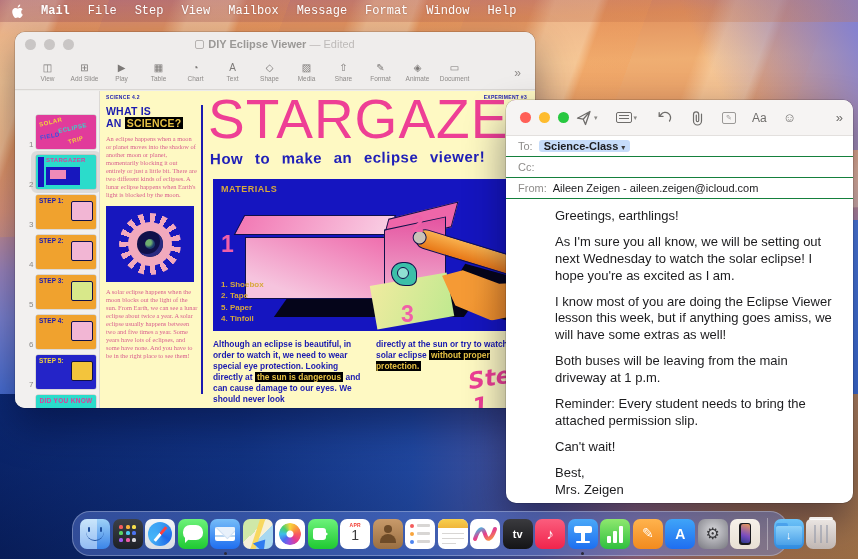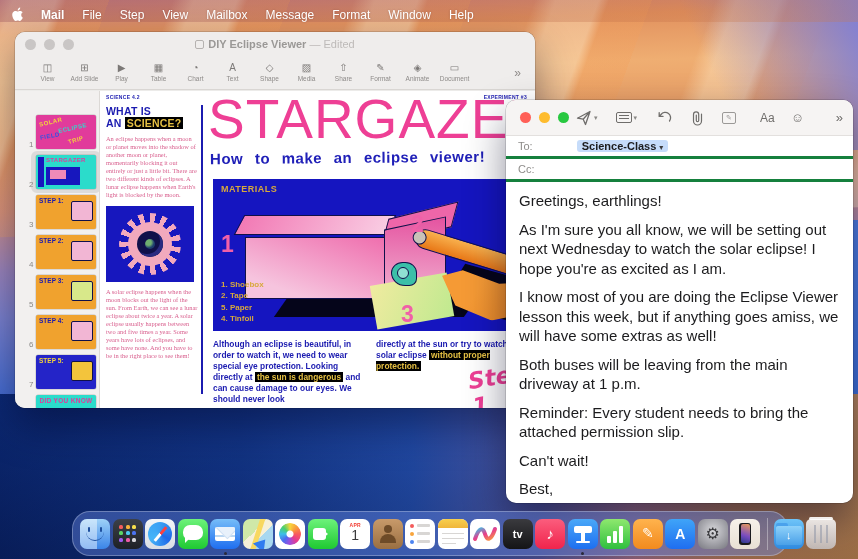--- a/index.html
+++ b/index.html
@@ -18,23 +18,23 @@
   .wp-right-blue { position:absolute; right:0; top:220px; width:120px; height:220px;
     background:linear-gradient(200deg,#4f7ee2 0%,#3d6fd8 70%,rgba(61,111,216,0) 100%); }
   .wp-right-salmon { position:absolute; right:0; top:400px; width:140px; height:130px;
     background:linear-gradient(25deg,#e09a6a 0%,#dd8f74 55%,rgba(221,143,116,0) 90%); }
   .wp-bottom { position:absolute; left:0; right:0; bottom:0; height:165px;
     background:linear-gradient(90deg,#0c2c7c 0%,#16409e 28%,#2a5cc6 48%,#6a6fc2 63%,#c98da5 74%,#e69e66 86%,#eda75f 100%); }
   .wp-bottom::before { content:""; position:absolute; inset:0;
     background:linear-gradient(180deg,rgba(10,30,90,.25),rgba(0,0,20,.35)); }
 
   
-  .menubar { position:absolute; left:0; top:0; right:0; height:22px; display:flex; align-items:flex-end;
+  .menubar { position:absolute; left:0; top:0; right:0; height:22px; display:flex; align-items:center;
     padding:0 12px; color:#fff; font-size:12px; background:linear-gradient(90deg,rgba(150,80,90,.35),rgba(210,120,60,.25));
-    text-shadow:0 0 2px rgba(90,40,40,.35); z-index:50; }
+    text-shadow:0 0 2px rgba(90,40,40,.35); z-index:50;font-family:Liberation Mono, monospace; }
   .menubar .apple { width:13px; height:15px; margin-right:16px; position:relative; }
   .menu-items { display:flex; gap:18px; }
   .menu-items span { cursor:default; }
   .menu-items .app-name { font-weight:bold; }
   .status { margin-left:auto; display:flex; align-items:center; gap:12px; font-size:10.5px; }
   .batt { width:20px; height:9px; border:1px solid rgba(255,255,255,.85); border-radius:2.5px; position:relative; }
   .batt::before { content:""; position:absolute; left:1px; top:1px; bottom:1px; width:12px; background:#fff; border-radius:1px; }
   .batt::after { content:""; position:absolute; right:-3px; top:2px; width:2px; height:3px; background:rgba(255,255,255,.85); border-radius:0 1px 1px 0; }
   .cc-icon { width:15px; height:10px; display:flex; flex-direction:column; justify-content:space-between; }
   .cc-icon i { display:block; height:4px; border-radius:2px; background:rgba(255,255,255,.9); }
@@ -76,21 +76,21 @@
   .t-step { position:relative; }
   .t-step .stp { position:absolute; left:3px; top:2px; font-size:6.5px; font-weight:bold; color:#1b1bb0; }
   .t-step .art { position:absolute; right:3px; top:6px; width:22px; height:20px; border-radius:2px; }
   .mini-star { position:absolute; left:10px; top:2px; font-size:6px; font-weight:bold; color:#e13b9b; letter-spacing:.3px; }
   .mini-box1 { position:absolute; left:10px; top:12px; width:34px; height:18px; background:#1717be; }
   .mini-box2 { position:absolute; left:14px; top:15px; width:16px; height:9px; background:#f08ab8; }
   .mini-side { position:absolute; left:2px; top:2px; width:6px; height:30px; background:#1717be; }
   .t-dyk { background:#2bdccb; color:#e13b9b; font-size:6.5px; font-weight:bold; text-align:center; padding-top:2px; letter-spacing:.3px; }
 
   
-  .kn-canvas { position:relative; flex:1; background:#ffffff; overflow:hidden; }
+  .kn-canvas { position:relative; flex:1; background:#fef9c3; overflow:hidden; }
   .sl-corner { position:absolute; top:3px; font-size:5px; font-weight:bold; color:#1b1bb0; letter-spacing:.3px; }
   .sl-col { position:absolute; left:6px; top:14px; width:92px; }
   .sl-h { font-size:10.5px; font-weight:bold; color:#1b1bb0; line-height:1.15; letter-spacing:.2px; }
   .hl { background:#000; color:#e5c043; padding:0 2px; }
   .sl-para { font-family:"Liberation Serif", serif; color:#d9618f; font-size:6.4px; line-height:1.25; margin-top:6px; }
   .sun-box { margin-top:7px; width:88px; height:76px; background:#1717be; position:relative; }
   .sun-rays { position:absolute; left:50%; top:50%; width:62px; height:62px; margin:-31px 0 0 -31px; border-radius:50%;
     background:repeating-conic-gradient(#f2a9bd 0deg 11deg, #1717be 11deg 24deg); }
   .sun-core { position:absolute; left:50%; top:50%; width:44px; height:44px; margin:-22px 0 0 -22px; border-radius:50%; background:#f2a9bd; }
   .sun-inner { position:absolute; left:50%; top:50%; width:26px; height:26px; margin:-13px 0 0 -13px; border-radius:50%; background:#10104a;
@@ -130,30 +130,30 @@
   .mail { left:506px; top:100px; width:347px; height:403px; }
   .ml-toolbar { height:36px; background:#f6f4f3; border-bottom:1px solid #e3e0de; display:flex; align-items:center; padding:0 14px; position:relative; }
   .ml-icons { position:absolute; left:56px; right:10px; display:flex; align-items:center; color:#6f6d6b; }
   .chev { font-size:7px; color:#8a8886; margin:0 2px 0 2px; }
   .hdr-fields-ic { width:16px; height:11px; border:1.2px solid #6f6d6b; border-radius:2px; position:relative; }
   .hdr-fields-ic::before { content:""; position:absolute; left:2px; top:2px; right:2px; height:1.2px; background:#6f6d6b; box-shadow:0 3px 0 #6f6d6b; }
   .aa { font-size:12px; color:#6f6d6b; }
   .markup-ic { width:14px; height:12px; border:1.2px solid #9b9997; border-radius:2px; position:relative; font-size:7px; color:#9b9997; text-align:center; line-height:10px; }
   .ml-more { margin-left:auto; font-size:13px; color:#6f6d6b; }
   .ml-fields { font-size:11px; }
-  .ml-row { display:flex; align-items:center; padding:4px 12px; border-bottom:3px solid #15803d; min-height:21px;gap:38px; }
+  .ml-row { display:flex; align-items:center; padding:4px 12px; border-bottom:1px solid #15803d; min-height:21px; }
   .ml-label { color:#8e8c8a; margin-right:6px; }
   .token { background:#c6dcfa; border-radius:3px; padding:0 5px; color:#1c1c1e; font-weight:bold; }
   .token .tch { font-weight:normal; font-size:8px; color:#3c3c3e; }
   .ml-val-b { color:#1c1c1e; font-weight:bold; }
   .ml-val { color:#1c1c1e; }
   .img-size { margin-left:auto; display:flex; align-items:center; gap:5px; }
   .select { display:flex; align-items:center; gap:6px; background:#fff; border:1px solid #d8d5d3; border-radius:5px; padding:1px 2px 1px 8px; font-weight:bold; color:#1c1c1e; }
   .stepper { width:13px; height:14px; background:#3478f6; border-radius:4px; color:#fff; font-size:6px; line-height:6px; display:flex; flex-direction:column; align-items:center; justify-content:center; }
-  .ml-body { padding:9px 13px 0; font-size:15px; color:#1c1c1e; line-height:1.3; }
+  .ml-body { padding:9px 13px 12px; font-size:13px; color:#1c1c1e; line-height:1.3;margin-left:36px; }
   .ml-body p { margin-bottom:9px; }
   .ml-body p.tight { margin-bottom:0; }
   .attach { margin:2px 12px 0; height:101px; border-radius:3px; background:#070907; position:relative; overflow:hidden; box-shadow:0 0 0 1px #e4e2e0;
     background-image:
       radial-gradient(circle at 48% 80%, rgba(255,205,80,.9) 0 5px, rgba(250,150,45,.55) 13px, rgba(210,120,60,.18) 26px, transparent 40px),
       radial-gradient(circle at 56% 30%, rgba(110,210,160,.35) 0 14px, rgba(110,210,160,.12) 34px, transparent 55px),
       radial-gradient(circle at 54% 52%, rgba(150,120,200,.25) 0 40px, transparent 62px),
       radial-gradient(circle at 50% 50%, #0c120d 0 100%); }
   .moon { position:absolute; left:43%; top:9%; width:82px; height:82px; border-radius:50%; background:#0a0a0c;
     box-shadow:0 0 10px 3px rgba(170,230,190,.35), inset 0 0 6px rgba(255,140,180,.4), 0 0 2px 1px rgba(240,160,200,.5); }
@@ -451,32 +451,36 @@
         <span class="chev">▾</span>
         <span class="hdr-fields-ic" style="margin-left:16px"></span>
         <span class="chev">▾</span>
         <svg width="15" height="15" viewBox="0 0 15 15" style="margin-left:18px">
           <path d="M12.5 11 A5.2 5.2 0 0 0 4 4.5 L2.2 6.2 M2.2 2.6 V6.4 H6" fill="none" stroke="#6f6d6b" stroke-width="1.3" stroke-linecap="round"></path>
         </svg>
         <svg width="14" height="16" viewBox="0 0 14 16" style="margin-left:18px">
           <path d="M11.5 4 V11 a4 4 0 0 1 -8 0 V4.5 a2.6 2.6 0 0 1 5.2 0 V10.5 a1.2 1.2 0 0 1 -2.4 0 V5" fill="none" stroke="#6f6d6b" stroke-width="1.2" stroke-linecap="round"></path>
         </svg>
         <span class="markup-ic" style="margin-left:18px">✎</span>
-        <span class="aa" style="margin-left:24px">Aa</span>
+        <span class="aa" style="margin-left:16px">Aa</span>
         <span style="margin-left:16px;font-size:13px;color:#6f6d6b">☺</span>
         <span class="ml-more">»</span>
       </div>
     </div>
     <div class="ml-fields">
       <div class="ml-row">
         <span class="ml-label">To:</span>
         <span class="token"><span>Science-Class</span> <span class="tch">▾</span></span>
       </div>
       <div class="ml-row">
         <span class="ml-label">Cc:</span>
+      </div>
+      <div class="ml-row">
+        <span class="ml-label">From:</span>
+        <span class="ml-val">Aileen Zeigen - aileen.zeigen@icloud.com</span>
       </div>
     </div>
     <div class="ml-body">
       <p>Greetings, earthlings!</p>
       <p>As I'm sure you all know, we will be setting out next Wednesday to watch the solar eclipse! I hope you're as excited as I am.</p>
       <p>I know most of you are doing the Eclipse Viewer lesson this week, but if anything goes amiss, we will have some extras as well!</p>
       <p>Both buses will be leaving from the main driveway at 1 p.m.</p>
       <p>Reminder: Every student needs to bring the attached permission slip.</p>
       <p>Can't wait!</p>
       <p class="tight">Best,</p>

